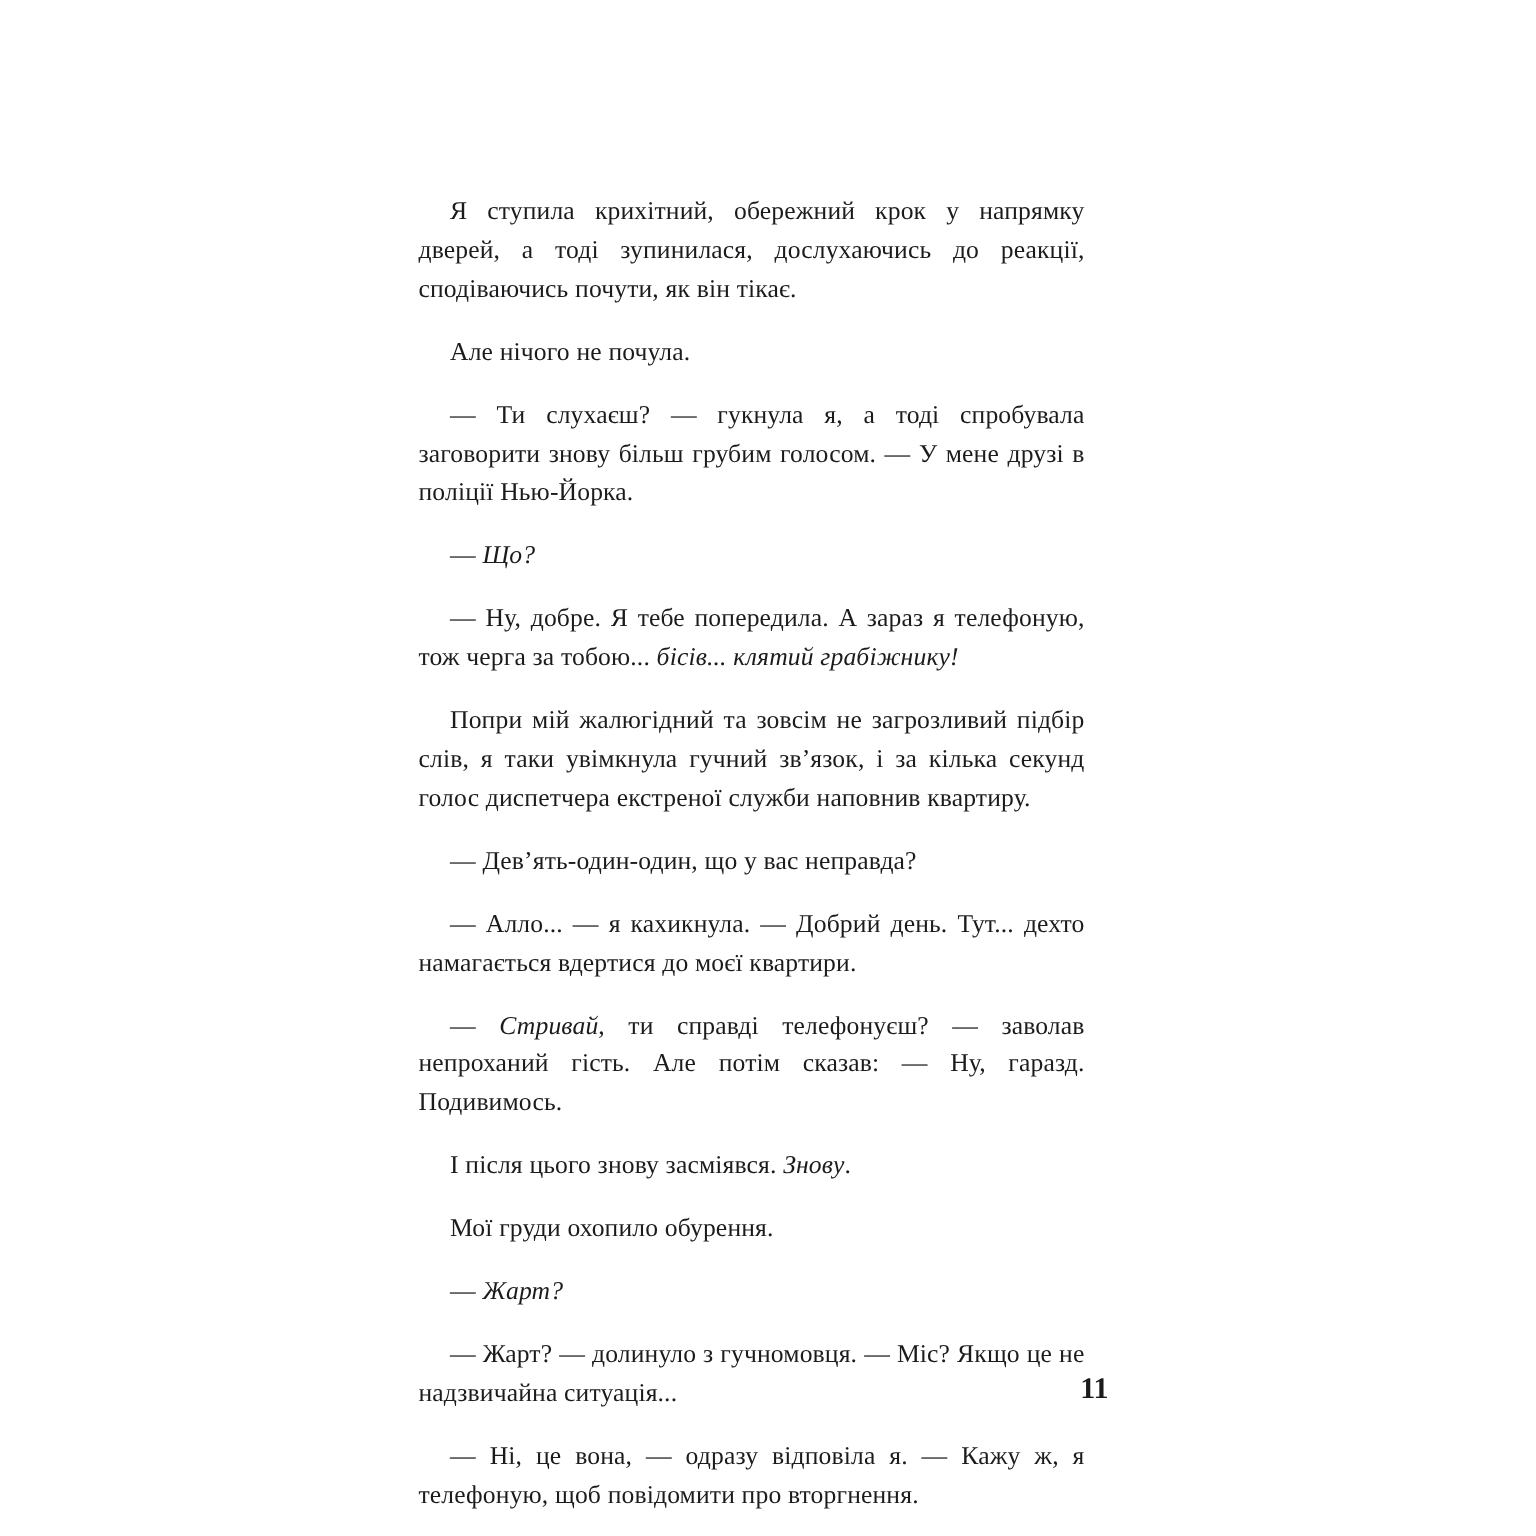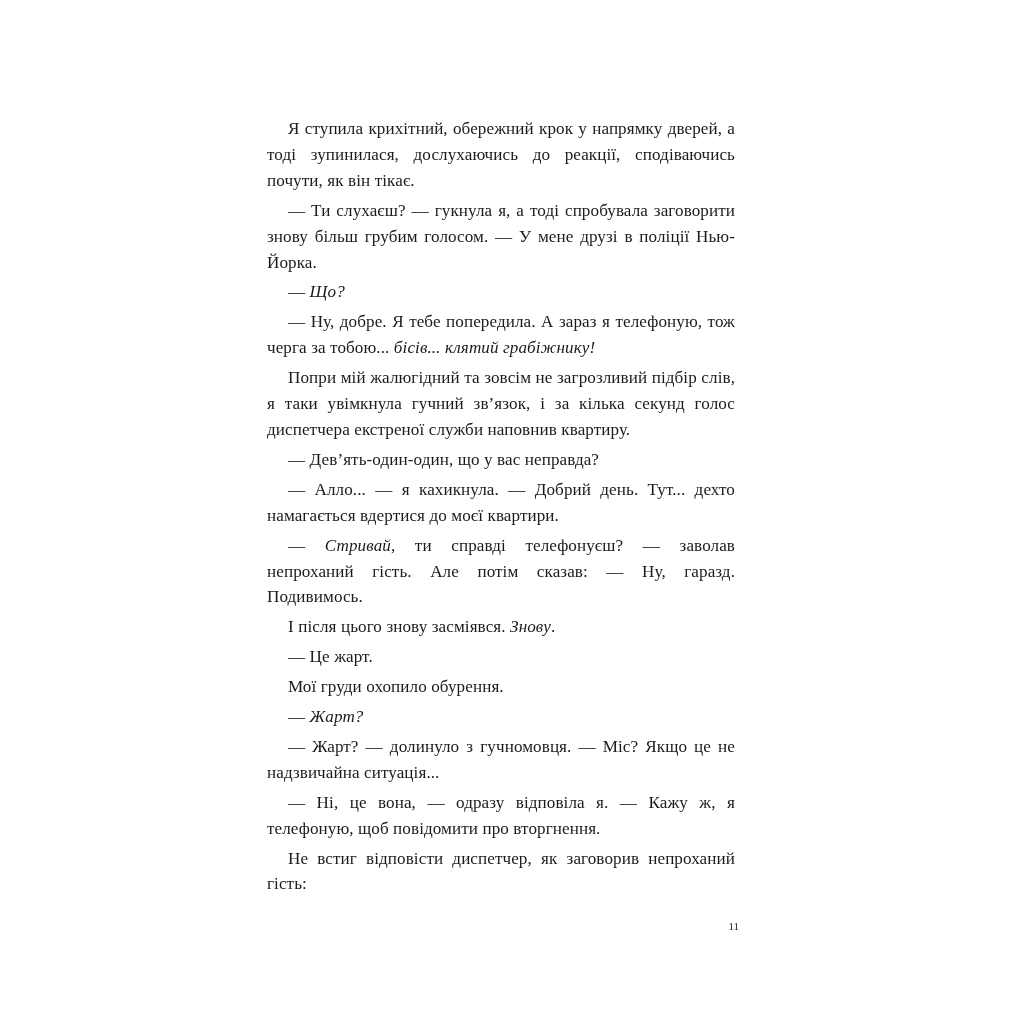--- a/index.html
+++ b/index.html
@@ -26,21 +26,21 @@
   }
 
   .text-block {
     position: absolute;
     left: 263px;
     top: 112px;
     width: 476px;
   }
 
   .para {
-    margin: 4px;
+    margin: 16px;
     text-align: justify;
     text-justify: inter-word;
     font-size: 17.1px;
     line-height: 25.9px;
     text-indent: 21px;
     letter-spacing: 0.005em;
     word-spacing: 0.004em;
     hyphens: manual;
   }
 
@@ -53,42 +53,43 @@
   .para .it {
     font-style: italic;
   }
 
   .page-number {
     position: absolute;
     left: 263px;
     top: 916px;
     width: 476px;
     text-align: right;
-    font-size: 11px;
+    font-size: 20px;
     line-height: 20px;
     color: #1b1b1d;
+    font-weight: bold;
   }
 </style>
 </head>
 <body>
 
 <div class="page">
 
   <div class="text-block" id="text-block">
 
   <p class="para"><span>Я ступила крихітний, обережний крок у напрямку дверей, а тоді зупинилася, дослухаючись до реакції, сподіваючись почути, як він тікає.</span></p>
+      <p class="para"><span>Але нічого не почула.</span></p>
       <p class="para dash"><span>— Ти слухаєш? — гукнула я, а тоді спробувала заговорити знову більш грубим голосом. — У мене друзі в поліції Нью-Йорка.</span></p>
       <p class="para dash"><span>— </span><span class="it">Що?</span></p>
       <p class="para dash"><span>— Ну, добре. Я тебе попередила. А зараз я телефоную, тож черга за тобою... </span><span class="it">бісів... клятий грабіжнику!</span></p>
       <p class="para"><span>Попри мій жалюгідний та зовсім не загрозливий підбір слів, я таки увімкнула гучний зв’язок, і за кілька секунд голос диспетчера екстреної служби наповнив квартиру.</span></p>
       <p class="para dash"><span>— Дев’ять-один-один, що у вас неправда?</span></p>
       <p class="para dash"><span>— Алло... — я кахикнула. — Добрий день. Тут... дехто намагається вдертися до моєї квартири.</span></p>
       <p class="para dash"><span>— </span><span class="it">Стривай</span><span>, ти справді телефонуєш? — заволав непроханий гість. Але потім сказав: — Ну, гаразд. Подивимось.</span></p>
       <p class="para"><span>І після цього знову засміявся. </span><span class="it">Знову</span><span>.</span></p>
-      <p class="para dash"><span>— Це жарт.</span></p>
       <p class="para"><span>Мої груди охопило обурення.</span></p>
       <p class="para dash"><span>— </span><span class="it">Жарт?</span></p>
       <p class="para dash"><span>— Жарт? — долинуло з гучномовця. — Міс? Якщо це не надзвичайна ситуація...</span></p>
       <p class="para dash"><span>— Ні, це вона, — одразу відповіла я. — Кажу ж, я телефоную, щоб повідомити про вторгнення.</span></p>
       <p class="para"><span>Не встиг відповісти диспетчер, як заговорив непроханий гість:</span></p>
     </div>
 
   <div class="page-number">11</div>
 
 </div>

